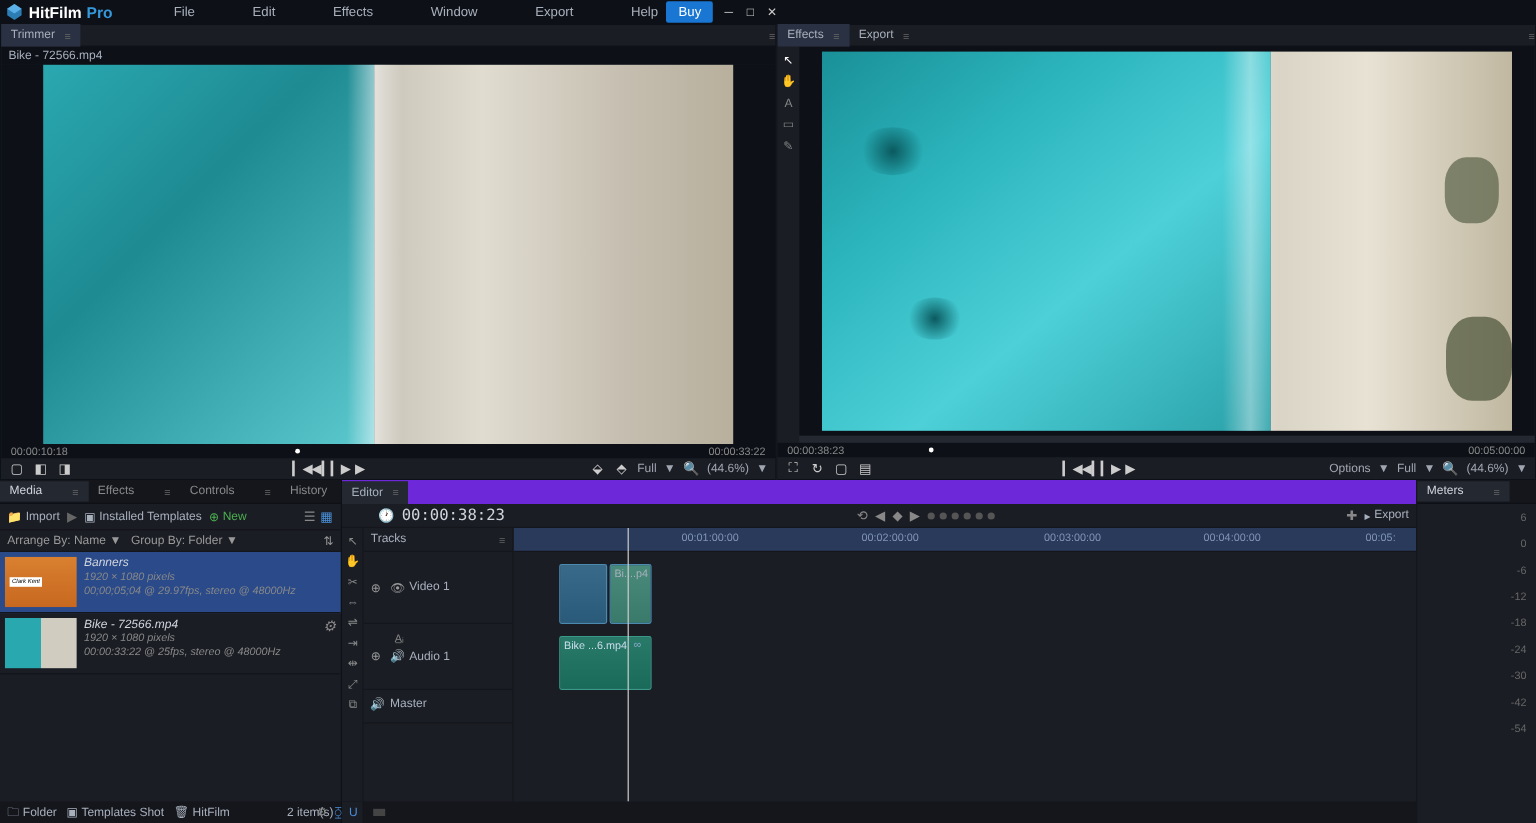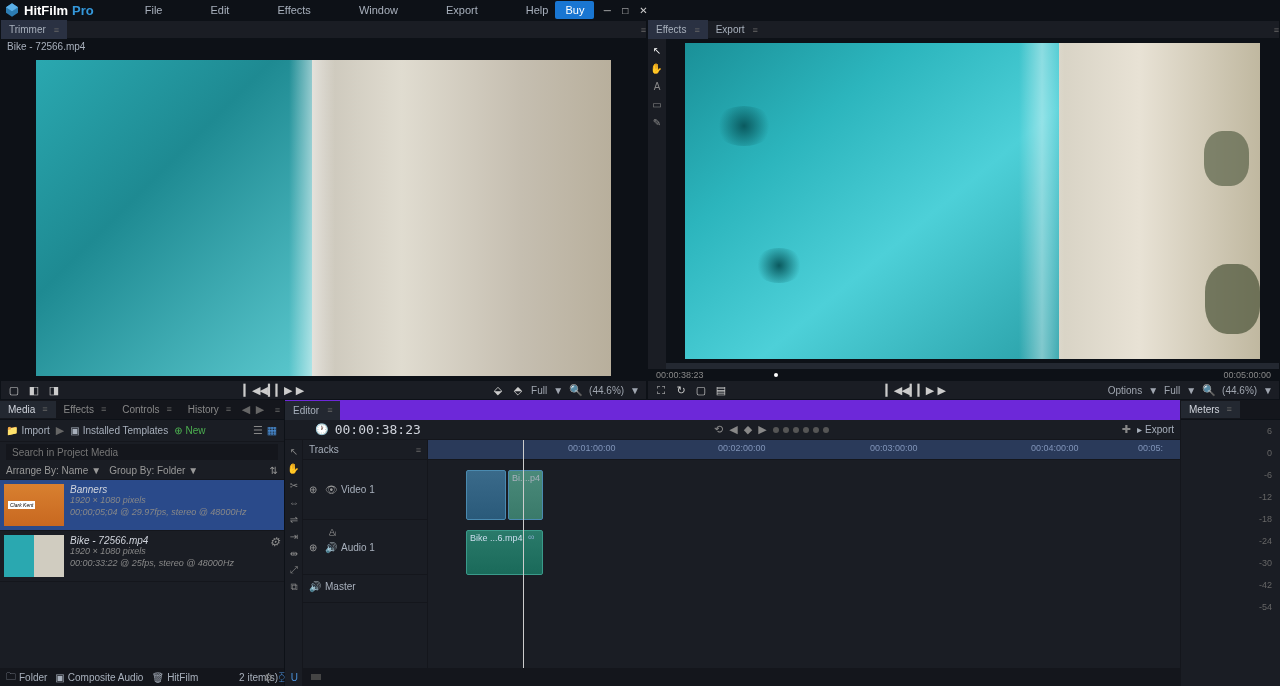--- a/index.html
+++ b/index.html
@@ -52,21 +52,21 @@
 .ctrl-bar { height:18px; background:#1a1d24; display:flex; align-items:center; padding:0 6px; gap:6px; }
 .ctrl-btn { width:14px; height:14px; cursor:pointer; display:flex; align-items:center; justify-content:center; color:#ccc; }
 .ctrl-group { display:flex; gap:2px; align-items:center; }
 .spacer { flex:1; }
 .ctrl-text { font-size:10px; color:#a0a6b0; }
 
 .lower { flex:1; display:flex; }
 
 .left-col { width:285px; display:flex; flex-direction:column; background:#1a1d24; border-right:1px solid #0d1117; }
 .tabs-row { height:20px; display:flex; align-items:center; background:#14161c; border-bottom:1px solid #0d1117; }
-.ltab { padding:3px 8px; cursor:pointer; font-size:10px; color:#888; display:flex; align-items:flex-start; gap:3px; }
+.ltab { padding:3px 8px; cursor:pointer; font-size:10px; color:#888; display:flex; align-items:center; gap:21px; }
 .ltab.active { background:#232831; color:#d0d4dc; }
 .ltab-nav { width:14px; text-align:center; color:#666; cursor:pointer; }
 
 .import-row { height:22px; display:flex; align-items:center; padding:0 6px; gap:6px; background:#1a1d24; border-bottom:1px solid #14161c; }
 .import-btn { display:flex; align-items:center; gap:3px; cursor:pointer; font-size:10px; }
 .new-btn { color:#4caf50; display:flex; align-items:center; gap:3px; cursor:pointer; font-size:10px; }
 .view-toggle { display:flex; gap:2px; }
 .vt-icon { width:12px; height:12px; cursor:pointer; color:#888; display:flex; align-items:center; justify-content:center; }
 .vt-icon.active { color:#4a90d9; }
 
@@ -171,20 +171,25 @@
         <span class="menu-bars">≡</span>
       </div>
       <div class="clip-name">Bike - 72566.mp4</div>
       <div class="preview-wrap">
         <div class="preview-img">
           <div class="trim-water"></div>
             <div class="trim-sand"></div>
             <div class="trim-wave"></div>
         </div>
       </div>
+      <div class="playbar-time">
+        <span>00:00:10:18</span>
+        <div class="playhead-dot" style="left:38%"></div>
+        <span>00:00:33:22</span>
+      </div>
       <div class="ctrl-bar">
         <div class="ctrl-btn">▢</div>
         <div class="ctrl-btn">◧</div>
         <div class="ctrl-btn">◨</div>
         <div class="spacer"></div>
         <div class="ctrl-group">
           <div class="ctrl-btn">▎◀</div>
           <div class="ctrl-btn">◀▎</div>
           <div class="ctrl-btn">▎▶</div>
           <div class="ctrl-btn">▶</div>
@@ -293,23 +298,20 @@
         <div class="import-btn">📁 <span>Import</span></div>
         <span style="color:#666">▶</span>
         <div class="import-btn">▣ <span>Installed Templates</span></div>
         <div class="new-btn">⊕ <span>New</span></div>
         <div class="spacer"></div>
         <div class="view-toggle">
           <div class="vt-icon">☰</div>
           <div class="vt-icon active">▦</div>
         </div>
       </div>
-      <div class="search-row">
-        <input class="search-input" placeholder="Search in Project Media" style="">
-      </div>
       <div class="arrange-row">
         <div class="arrange-item"><span>Arrange By: Name</span> ▼</div>
         <div class="arrange-item"><span>Group By: Folder</span> ▼</div>
         <div class="spacer"></div>
         <span>⇅</span>
       </div>
       <div class="media-list">
         <div class="media-item selected">
           <div class="media-thumb">
               <div class="thumb-banner"></div>
@@ -327,21 +329,21 @@
           <div class="media-info">
             <div class="media-title">Bike - 72566.mp4</div>
             <div class="media-meta">1920 × 1080 pixels</div>
             <div class="media-meta">00:00:33:22 @ 25fps, stereo @ 48000Hz</div>
           </div>
           <div class="media-gear">⚙</div>
         </div>
       </div>
       <div class="bottom-bar">
         <div class="bb-item">🗀 <span>Folder</span></div>
-        <div class="bb-item">▣ <span>Composite Audio</span></div>
+        <div class="bb-item">▣ <span>Templates Shot</span></div>
         <div class="bb-item">🗑 <span>HitFilm</span></div>
         <div class="spacer"></div>
         <span>2 item(s)</span>
       </div>
     </div>
 
     <div class="mid-col">
       <div class="editor-hdr">
         <div class="panel-tab" style="background:#232831">
             <span>Editor</span>
@@ -400,21 +402,21 @@
           <div class="tl-trk-row trk-master">
             <span class="trk-icon">🔊</span>
             <span>Master</span>
           </div>
         </div>
         <div class="tl-canvas">
           <div class="tl-ruler">
             <span class="tl-tick" style="left:140px">00:01:00:00</span>
             <span class="tl-tick" style="left:290px">00:02:00:00</span>
             <span class="tl-tick" style="left:442px">00:03:00:00</span>
-            <span class="tl-tick" style="left:603px">00:04:00:00</span>
+            <span class="tl-tick" style="left:575px">00:04:00:00</span>
             <span class="tl-tick" style="left:710px">00:05:</span>
           </div>
           <div class="playhead-line" style="left:95px"></div>
           <div class="clip-block vid-clip" style="left:38px; width:40px"></div>
           <div class="clip-block vid-clip vid-clip2" style="left:80px; width:35px">Bi....p4</div>
           <div class="clip-block aud-clip" style="left:38px; width:77px">Bike ...6.mp4</div>
           <span class="aud-link" style="left:100px">∞</span>
         </div>
       </div>
       <div style="height:18px; display:flex; background:#14161c">

